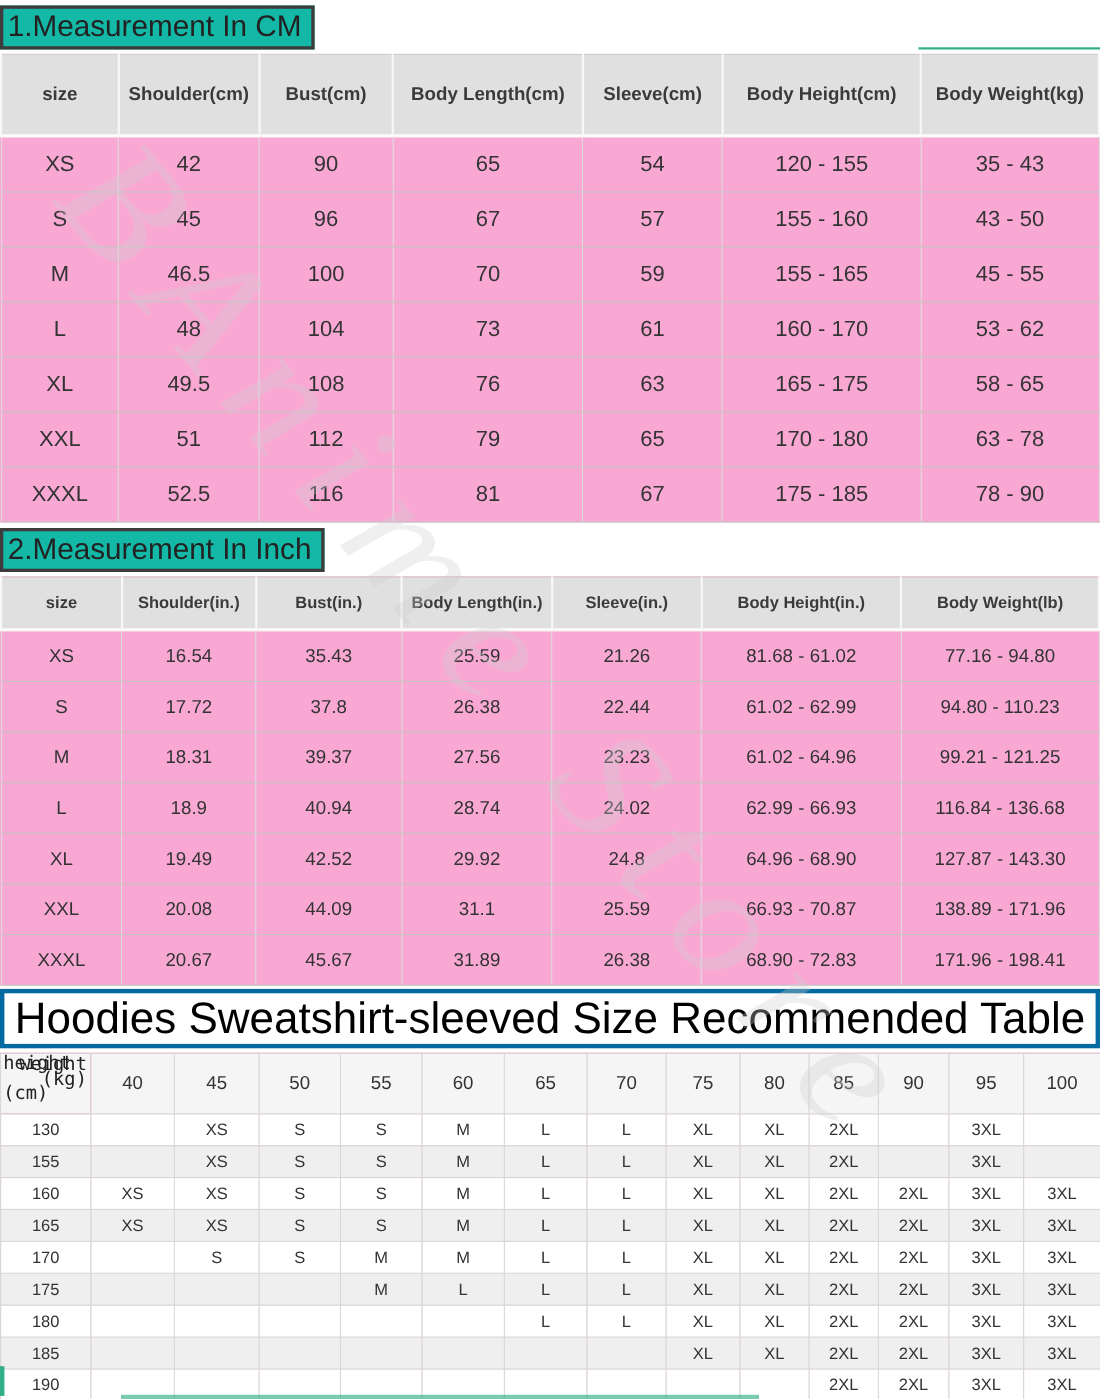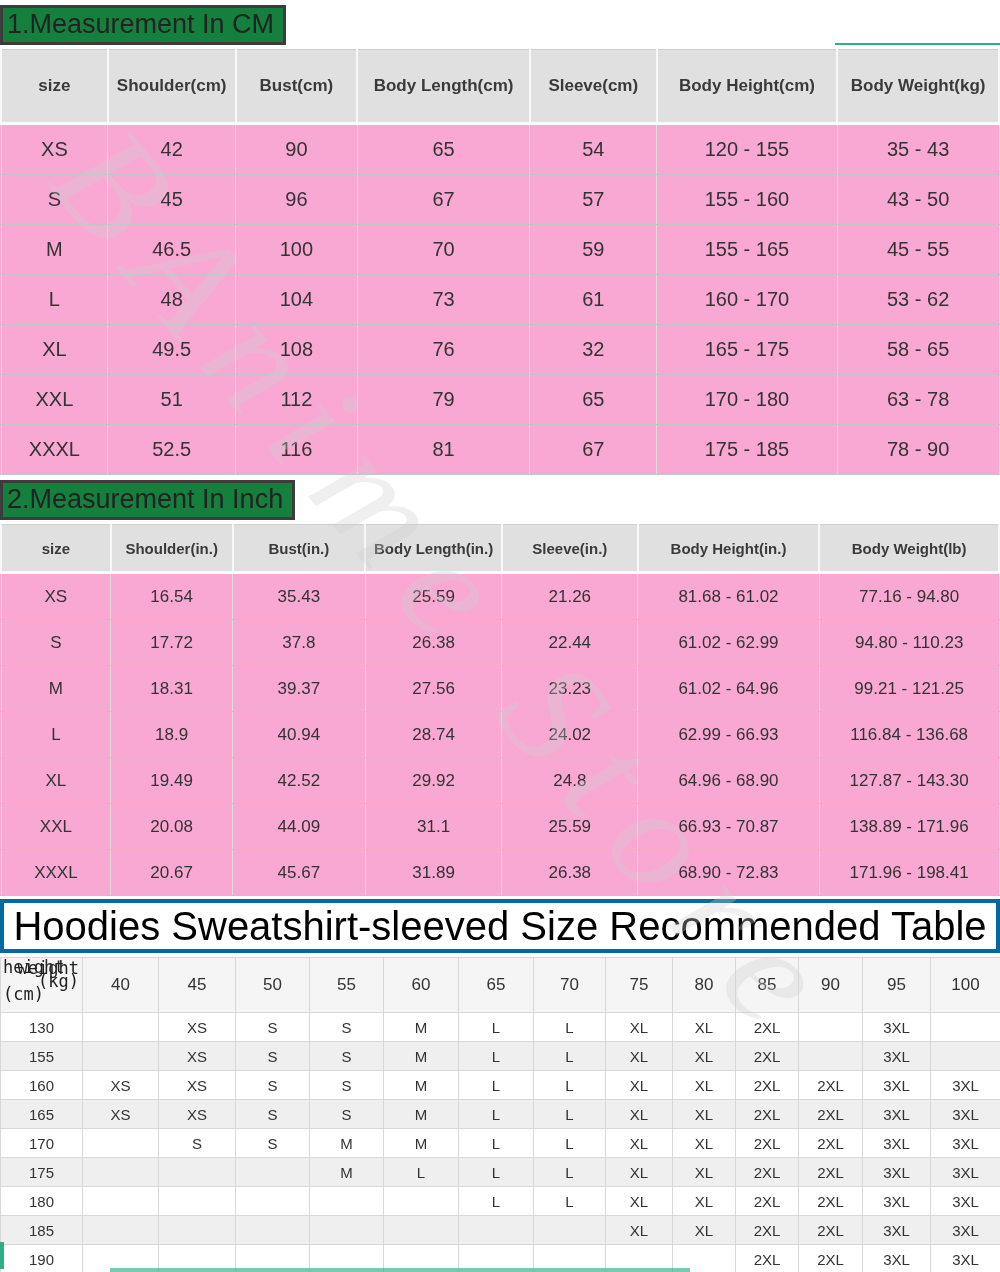--- a/index.html
+++ b/index.html
@@ -5,21 +5,21 @@
   html,body{margin:0;padding:0;}
   body{
     width:1000px;height:1272px;position:relative;overflow:hidden;
     background:#ffffff;color:#333;
     font-family:"Liberation Sans", sans-serif;
   }
   
   .box-title{
     display:inline-block;
     border:3px solid #3c3c3c;
-    background:#15803d;
+    background:#14b8a6;
     font-size:27px;line-height:31px;font-weight:400;color:#222;
     padding:1px 9px 2px 4px;
     margin:5px 0 4px 0;
   }
   .big-title{
     box-sizing:border-box;width:1000px;
     border:4px solid #0369a1;
     font-size:40px;line-height:46px;font-weight:400;color:#000;
     text-align:center;white-space:nowrap;
     margin:3px 0 4px 0;
@@ -138,21 +138,21 @@
         <td>73</td>
         <td>61</td>
         <td>160 - 170</td>
         <td>53 - 62</td>
       </tr>
       <tr>
         <td>XL</td>
         <td>49.5</td>
         <td>108</td>
         <td>76</td>
-        <td>32</td>
+        <td>63</td>
         <td>165 - 175</td>
         <td>58 - 65</td>
       </tr>
       <tr>
         <td>XXL</td>
         <td>51</td>
         <td>112</td>
         <td>79</td>
         <td>65</td>
         <td>170 - 180</td>

